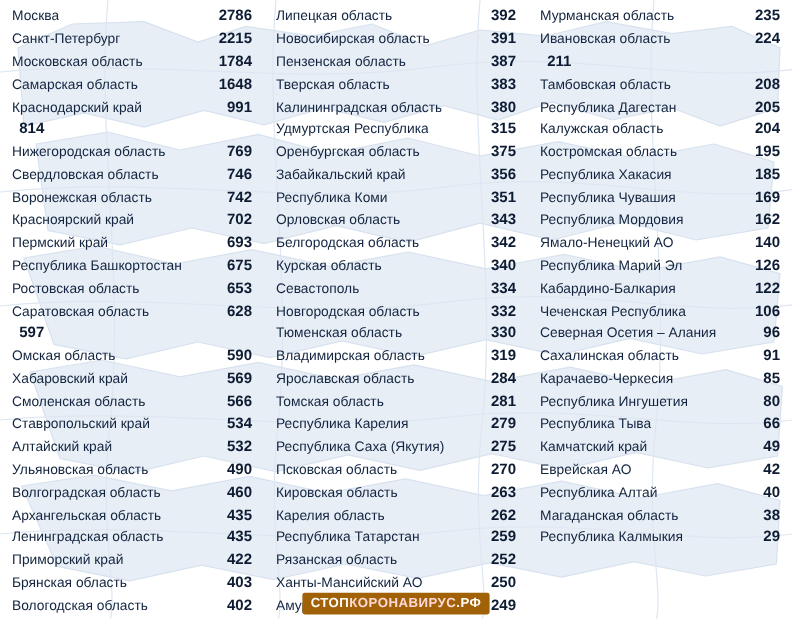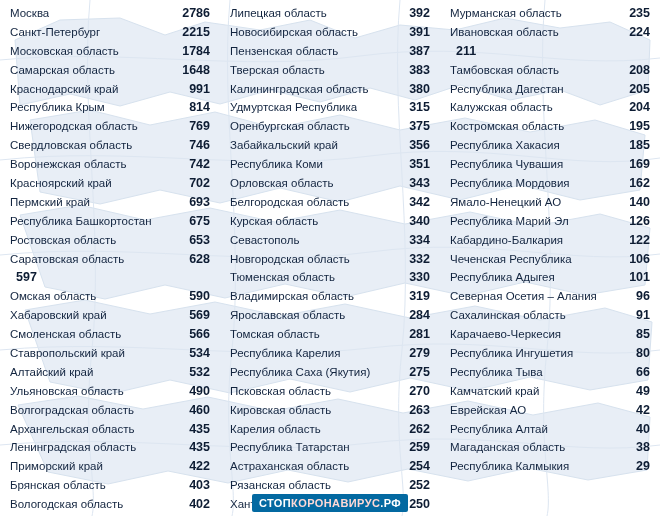--- a/index.html
+++ b/index.html
@@ -59,21 +59,21 @@
   }
   .footer {
     position: absolute;
     left: 0;
     bottom: 4px;
     width: 660px;
     text-align: center;
   }
   .logo {
     display: inline-block;
-    background: #0369a1;
+    background: #a16207;
     color: #ffffff;
     font-size: 11px;
     font-weight: bold;
     letter-spacing: 0.4px;
     padding: 3px 7px 3px 7px;
     border-radius: 2px;
   }
   .logo .sep {
     color: #ffd9d6;
   }
@@ -123,21 +123,20 @@
       </div>
       <div class="row">
         <span class="name">Самарская область</span>
         <span class="value">1648</span>
       </div>
       <div class="row">
         <span class="name">Краснодарский край</span>
         <span class="value">991</span>
       </div>
       <div class="row">
-        <span class="name">Республика Крым</span>
         <span class="value">814</span>
       </div>
       <div class="row">
         <span class="name">Нижегородская область</span>
         <span class="value">769</span>
       </div>
       <div class="row">
         <span class="name">Свердловская область</span>
         <span class="value">746</span>
       </div>
@@ -308,24 +307,20 @@
       </div>
       <div class="row">
         <span class="name">Карелия область</span>
         <span class="value">262</span>
       </div>
       <div class="row">
         <span class="name">Республика Татарстан</span>
         <span class="value">259</span>
       </div>
       <div class="row">
-        <span class="name">Астраханская область</span>
-        <span class="value">254</span>
-      </div>
-      <div class="row">
         <span class="name">Рязанская область</span>
         <span class="value">252</span>
       </div>
       <div class="row">
         <span class="name">Ханты-Мансийский АО</span>
         <span class="value">250</span>
       </div>
       <div class="row">
         <span class="name">Амурская область</span>
         <span class="value">249</span>
@@ -379,24 +374,20 @@
         <span class="name">Республика Марий Эл</span>
         <span class="value">126</span>
       </div>
       <div class="row">
         <span class="name">Кабардино-Балкария</span>
         <span class="value">122</span>
       </div>
       <div class="row">
         <span class="name">Чеченская Республика</span>
         <span class="value">106</span>
-      </div>
-      <div class="row">
-        <span class="name">Республика Адыгея</span>
-        <span class="value">101</span>
       </div>
       <div class="row">
         <span class="name">Северная Осетия – Алания</span>
         <span class="value">96</span>
       </div>
       <div class="row">
         <span class="name">Сахалинская область</span>
         <span class="value">91</span>
       </div>
       <div class="row">

